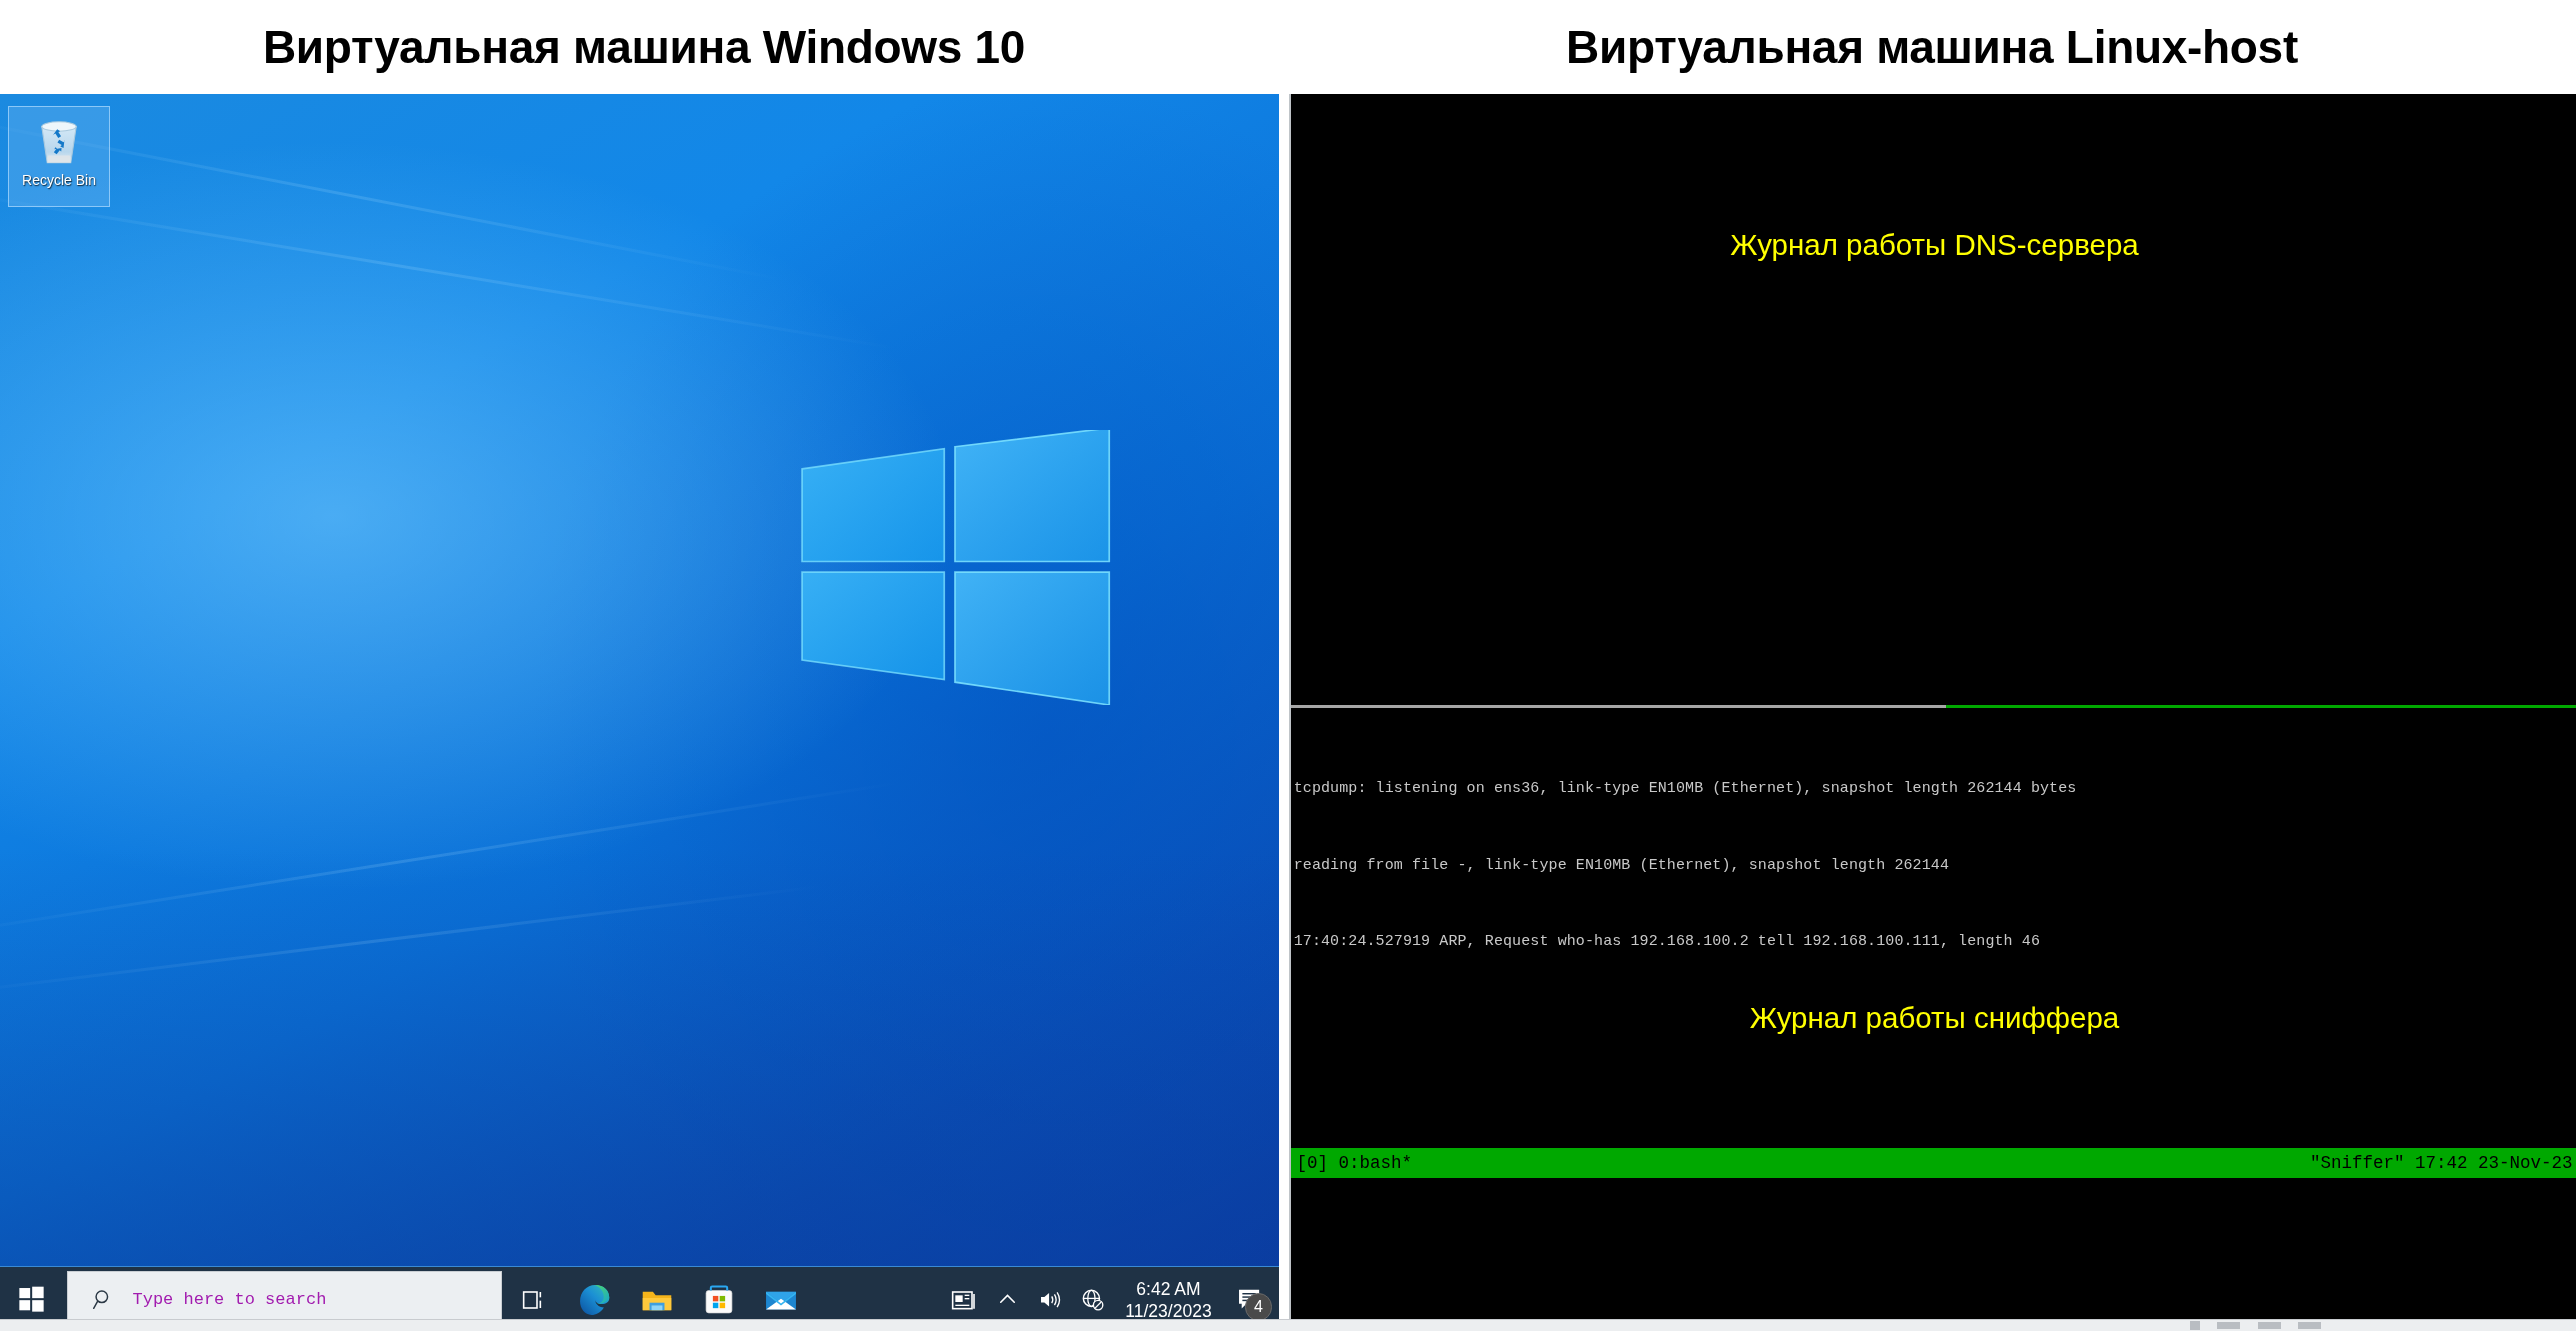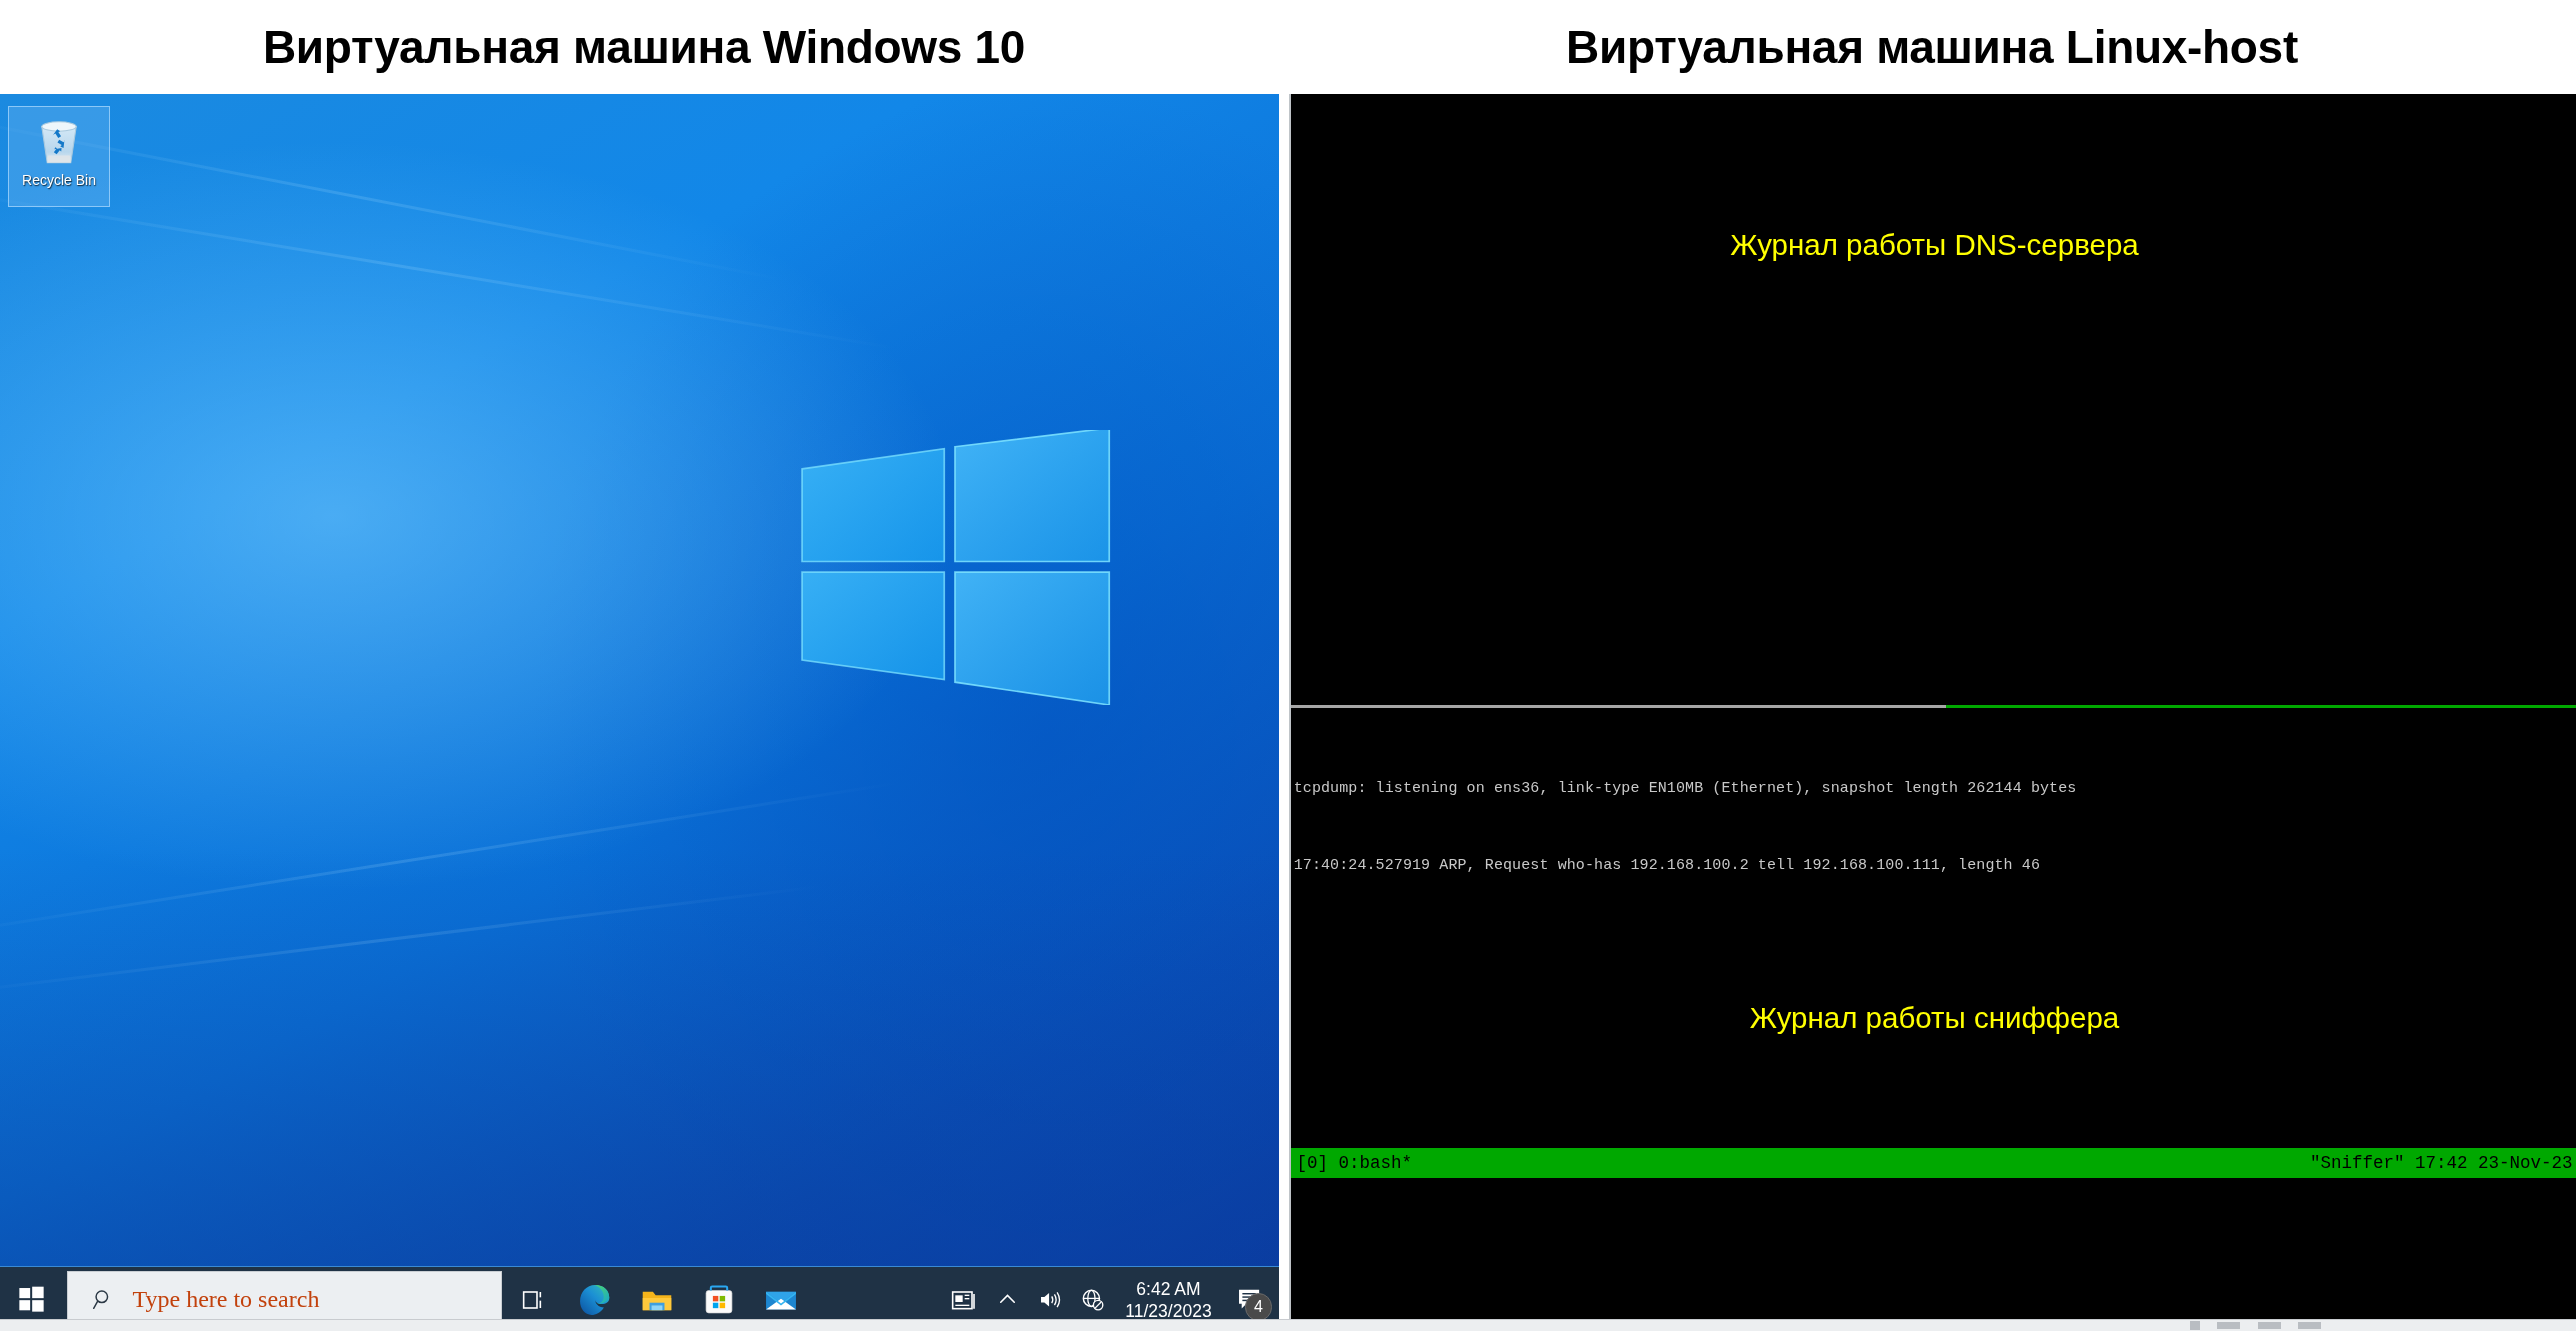--- a/index.html
+++ b/index.html
@@ -148,23 +148,23 @@
     margin-left: 4px;
     background: #eceff2;
     display: flex;
     align-items: center;
     padding-left: 24px;
     box-sizing: border-box;
     border: 0.7px solid #c9ced3;
   }
   .search-text {
     margin-left: 17.5px;
-    font-family: Liberation Serif, serif;
-    font-size: 24px;
-    color: #c2410c;
+    font-family: Liberation Mono, monospace;
+    font-size: 17px;
+    color: #a21caf;
     white-space: nowrap;
   }
   .tb-btn {
     width: 62px; height: 64px;
     display: flex; align-items: center; justify-content: center;
     flex: 0 0 auto;
   }
   .tb-spacer { flex: 1 1 auto; }
   .tray {
     display: flex;
@@ -507,20 +507,21 @@
   <div class="lin-pane">
     <div class="lin-note note-dns">Журнал работы DNS-сервера</div>
 
     <div class="tmux-divider">
       <div class="div-grey"></div>
       <div class="div-green"></div>
     </div>
 
     <div class="term-log">
       <div>tcpdump: listening on ens36, link-type EN10MB (Ethernet), snapshot length 262144 bytes</div>
+      <div>reading from file -, link-type EN10MB (Ethernet), snapshot length 262144</div>
       <div>17:40:24.527919 ARP, Request who-has 192.168.100.2 tell 192.168.100.111, length 46</div>
     </div>
 
     <div class="lin-note note-sniff">Журнал работы сниффера</div>
 
     <div class="tmux-status">
       <span>[0] 0:bash*</span>
       <span>"Sniffer" 17:42 23-Nov-23</span>
     </div>
   </div>

